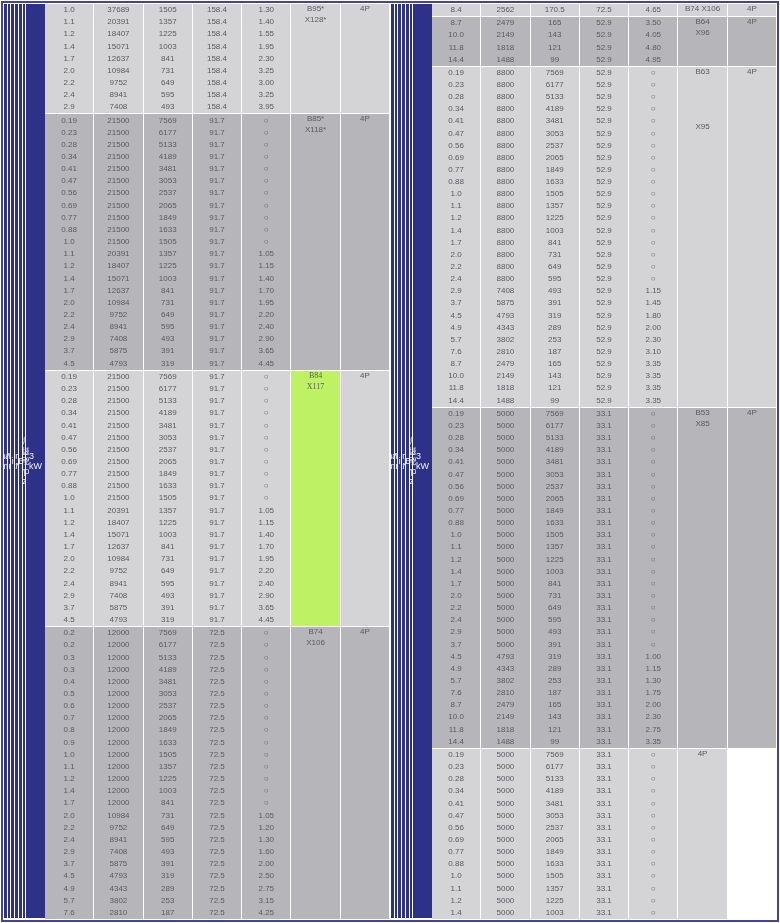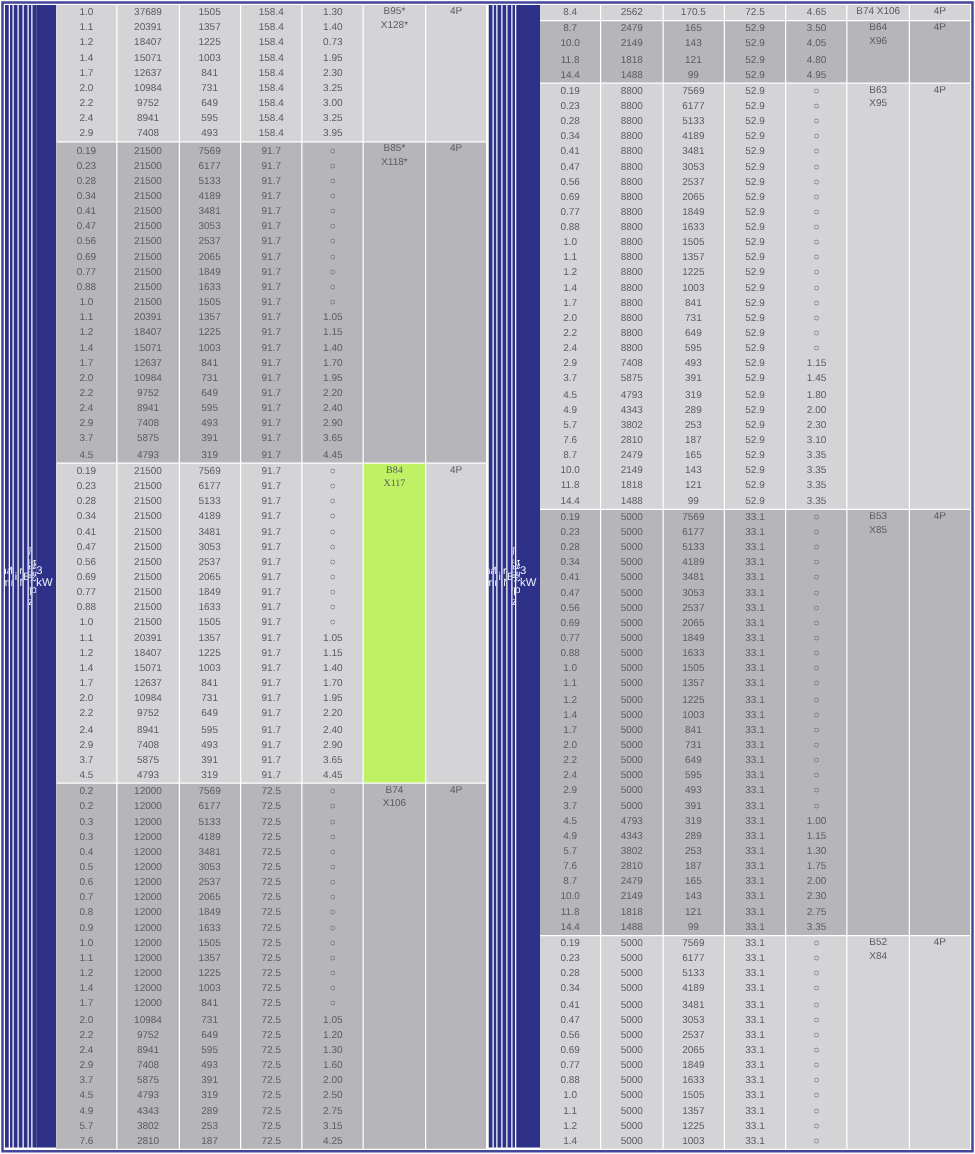--- a/index.html
+++ b/index.html
@@ -105,21 +105,21 @@
               <div class="cell">158.4</div>
               <div class="cell">158.4</div>
               <div class="cell">158.4</div>
               <div class="cell">158.4</div>
               <div class="cell">158.4</div>
               <div class="cell">158.4</div>
             </div>
             <div class="gcol" style="background: rgb(212, 212, 215);">
               <div class="cell">1.30</div>
               <div class="cell">1.40</div>
-              <div class="cell">0.73</div>
+              <div class="cell">1.55</div>
               <div class="cell">1.95</div>
               <div class="cell">2.30</div>
               <div class="cell">3.25</div>
               <div class="cell">3.00</div>
               <div class="cell">3.25</div>
               <div class="cell">3.95</div>
             </div>
             <div class="gcol center" style="background: rgb(212, 212, 215);">
               <div class="tline">B95*</div>
               <div class="tline">X128*</div>
@@ -757,21 +757,21 @@
               <div class="cell">1.45</div>
               <div class="cell">1.80</div>
               <div class="cell">2.00</div>
               <div class="cell">2.30</div>
               <div class="cell">3.10</div>
               <div class="cell">3.35</div>
               <div class="cell">3.35</div>
               <div class="cell">3.35</div>
               <div class="cell">3.35</div>
             </div>
-            <div class="gcol center" style="background: rgb(212, 212, 215);">
+            <div class="gcol center" style="background: rgb(212, 212, 215); gap: 44px;">
               <div class="tline">B63</div>
               <div class="tline">X95</div>
             </div>
             <div class="gcol center" style="background: rgb(212, 212, 215);">
               <div class="tline">4P</div>
             </div>
           </div>
           <div class="group" style="flex-grow: 28;">
             <div class="gcol" style="background: rgb(182, 182, 186);">
               <div class="cell">0.19</div>
@@ -1006,24 +1006,20 @@
               <div class="cell">○</div>
               <div class="cell">○</div>
               <div class="cell">○</div>
               <div class="cell">○</div>
               <div class="cell">○</div>
               <div class="cell">○</div>
               <div class="cell">○</div>
               <div class="cell">○</div>
             </div>
             <div class="gcol center" style="background: rgb(212, 212, 215);">
-              <div class="tline">B52</div>
-              <div class="tline">X84</div>
-            </div>
-            <div class="gcol center" style="background: rgb(212, 212, 215);">
               <div class="tline">4P</div>
             </div>
           </div>
         </div>
     </div>
 
   </div>
 </div>
 
 </body></html>

